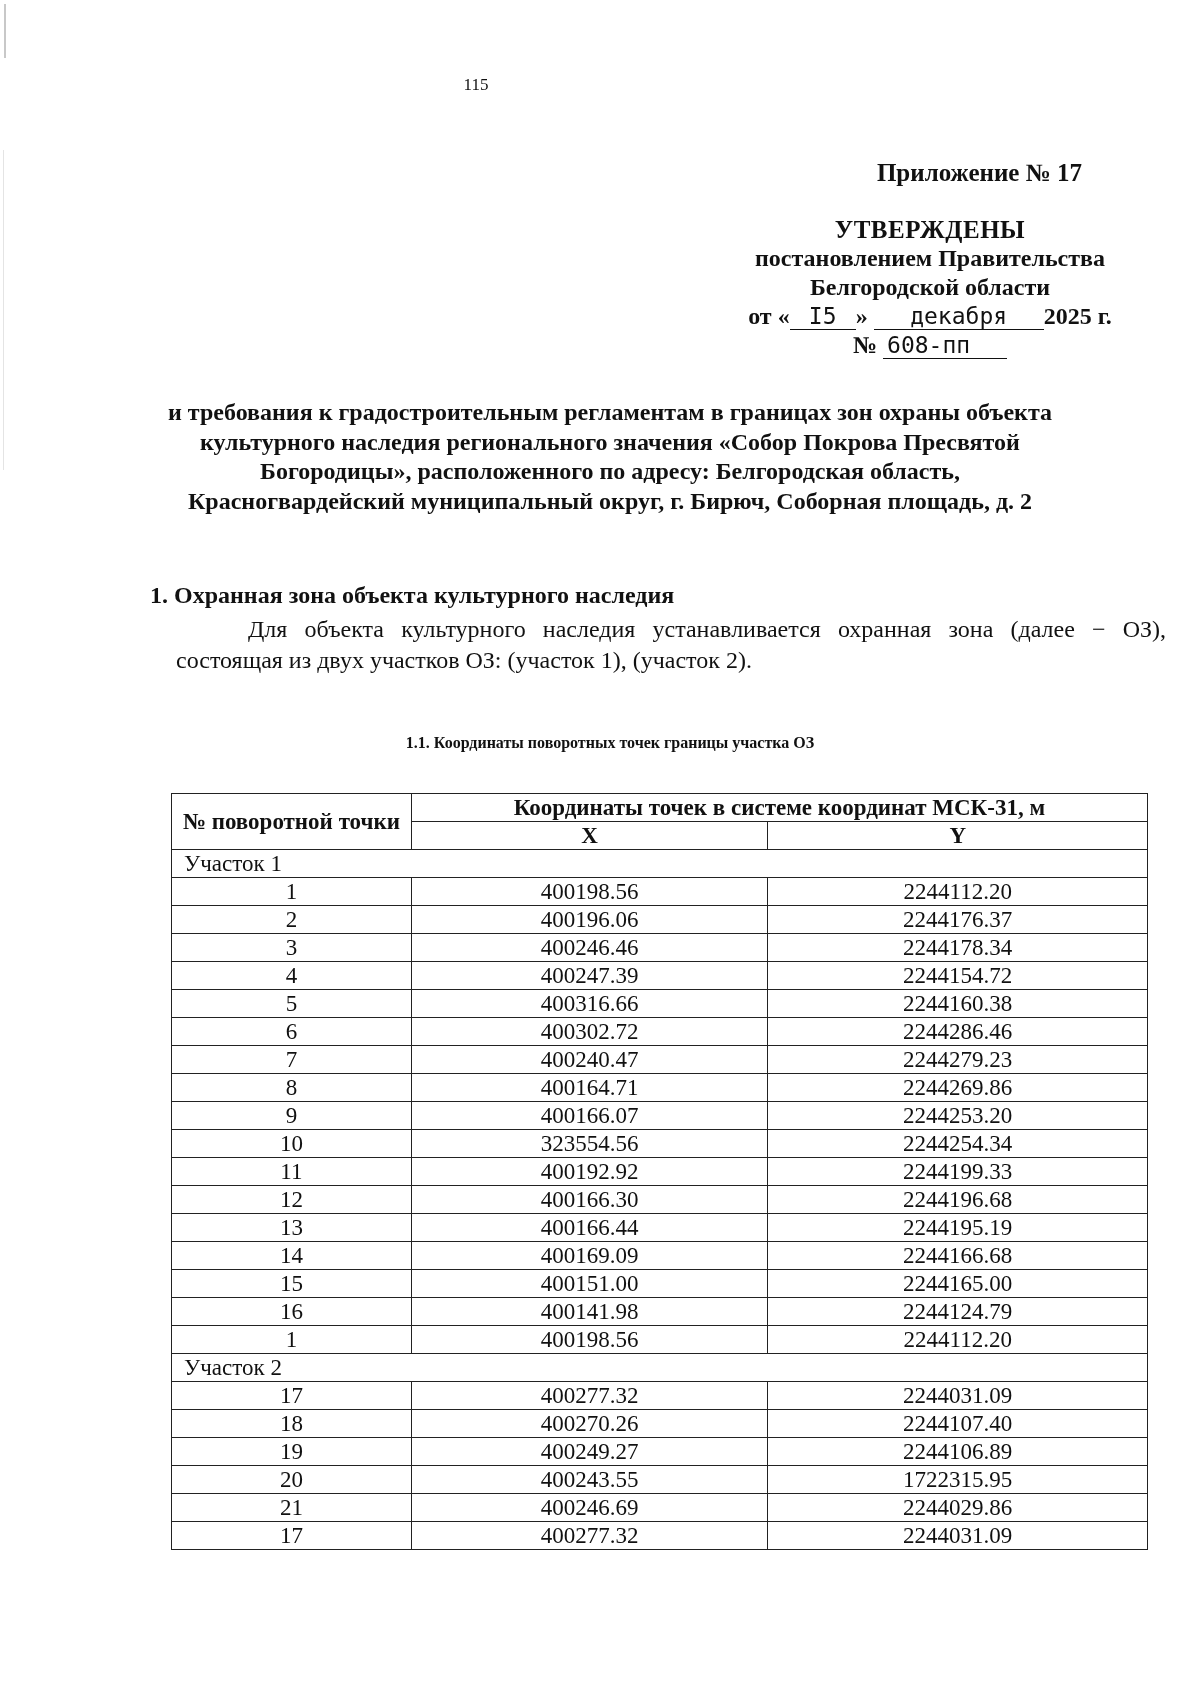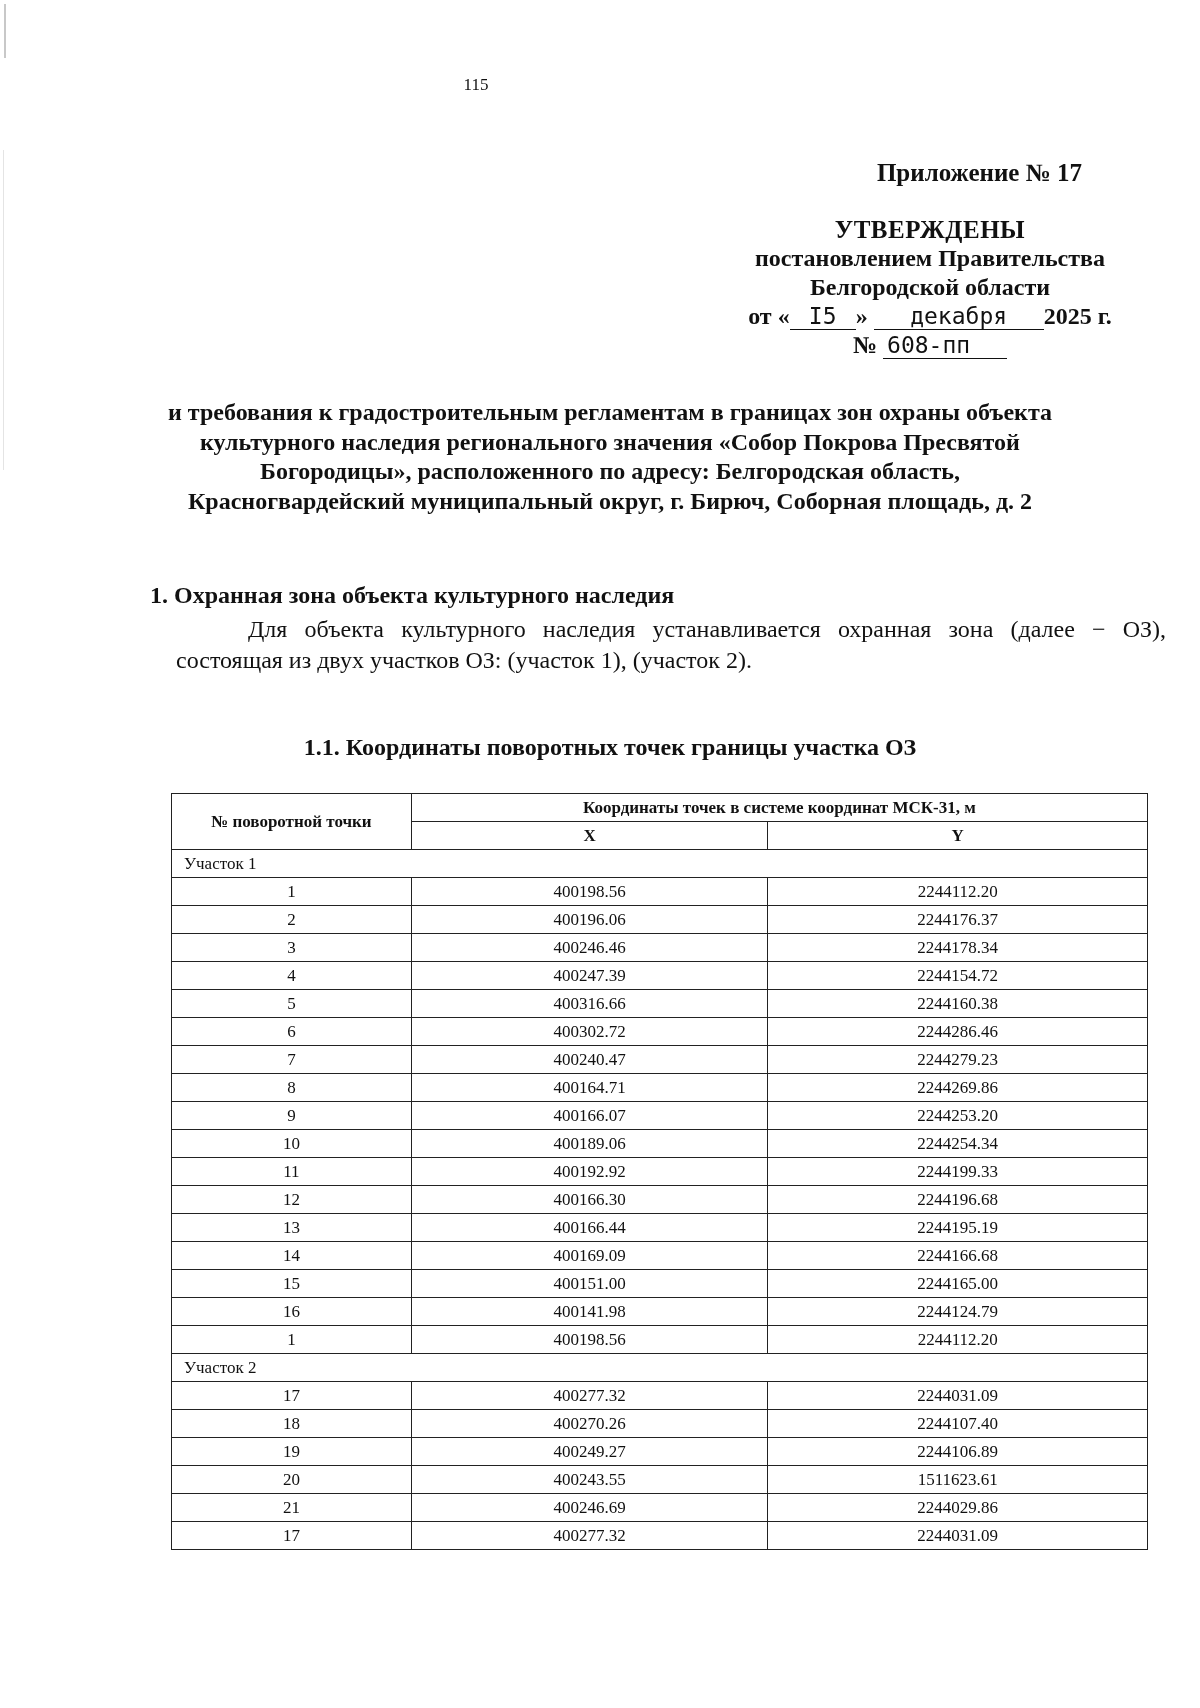--- a/index.html
+++ b/index.html
@@ -107,29 +107,29 @@
       text-indent: 72px;
       text-align: justify;
     }
     .subsection-heading {
       position: absolute;
       top: 734px;
       left: 150px;
       width: 920px;
       text-align: center;
       font-weight: bold;
-      font-size: 24px;
+      font-size: 16px;
     }
     table.coords {
       position: absolute;
       top: 793px;
       left: 171px;
       width: 977px;
       border-collapse: collapse;
-      font-size: 17px;
+      font-size: 23px;
     }
     table.coords th, table.coords td {
       border: 1.5px solid #222;
       padding: 0;
       height: 27px;
       line-height: 27px;
       text-align: center;
       font-weight: normal;
     }
     table.coords th {
@@ -241,21 +241,21 @@
         <td>400164.71</td>
         <td>2244269.86</td>
       </tr>
       <tr>
         <td>9</td>
         <td>400166.07</td>
         <td>2244253.20</td>
       </tr>
       <tr>
         <td>10</td>
-        <td>400189.06</td>
+        <td>323554.56</td>
         <td>2244254.34</td>
       </tr>
       <tr>
         <td>11</td>
         <td>400192.92</td>
         <td>2244199.33</td>
       </tr>
       <tr>
         <td>12</td>
         <td>400166.30</td>
@@ -300,21 +300,21 @@
         <td>2244107.40</td>
       </tr>
       <tr>
         <td>19</td>
         <td>400249.27</td>
         <td>2244106.89</td>
       </tr>
       <tr>
         <td>20</td>
         <td>400243.55</td>
-        <td>1511623.61</td>
+        <td>1722315.95</td>
       </tr>
       <tr>
         <td>21</td>
         <td>400246.69</td>
         <td>2244029.86</td>
       </tr>
       <tr>
         <td>17</td>
         <td>400277.32</td>
         <td>2244031.09</td>

